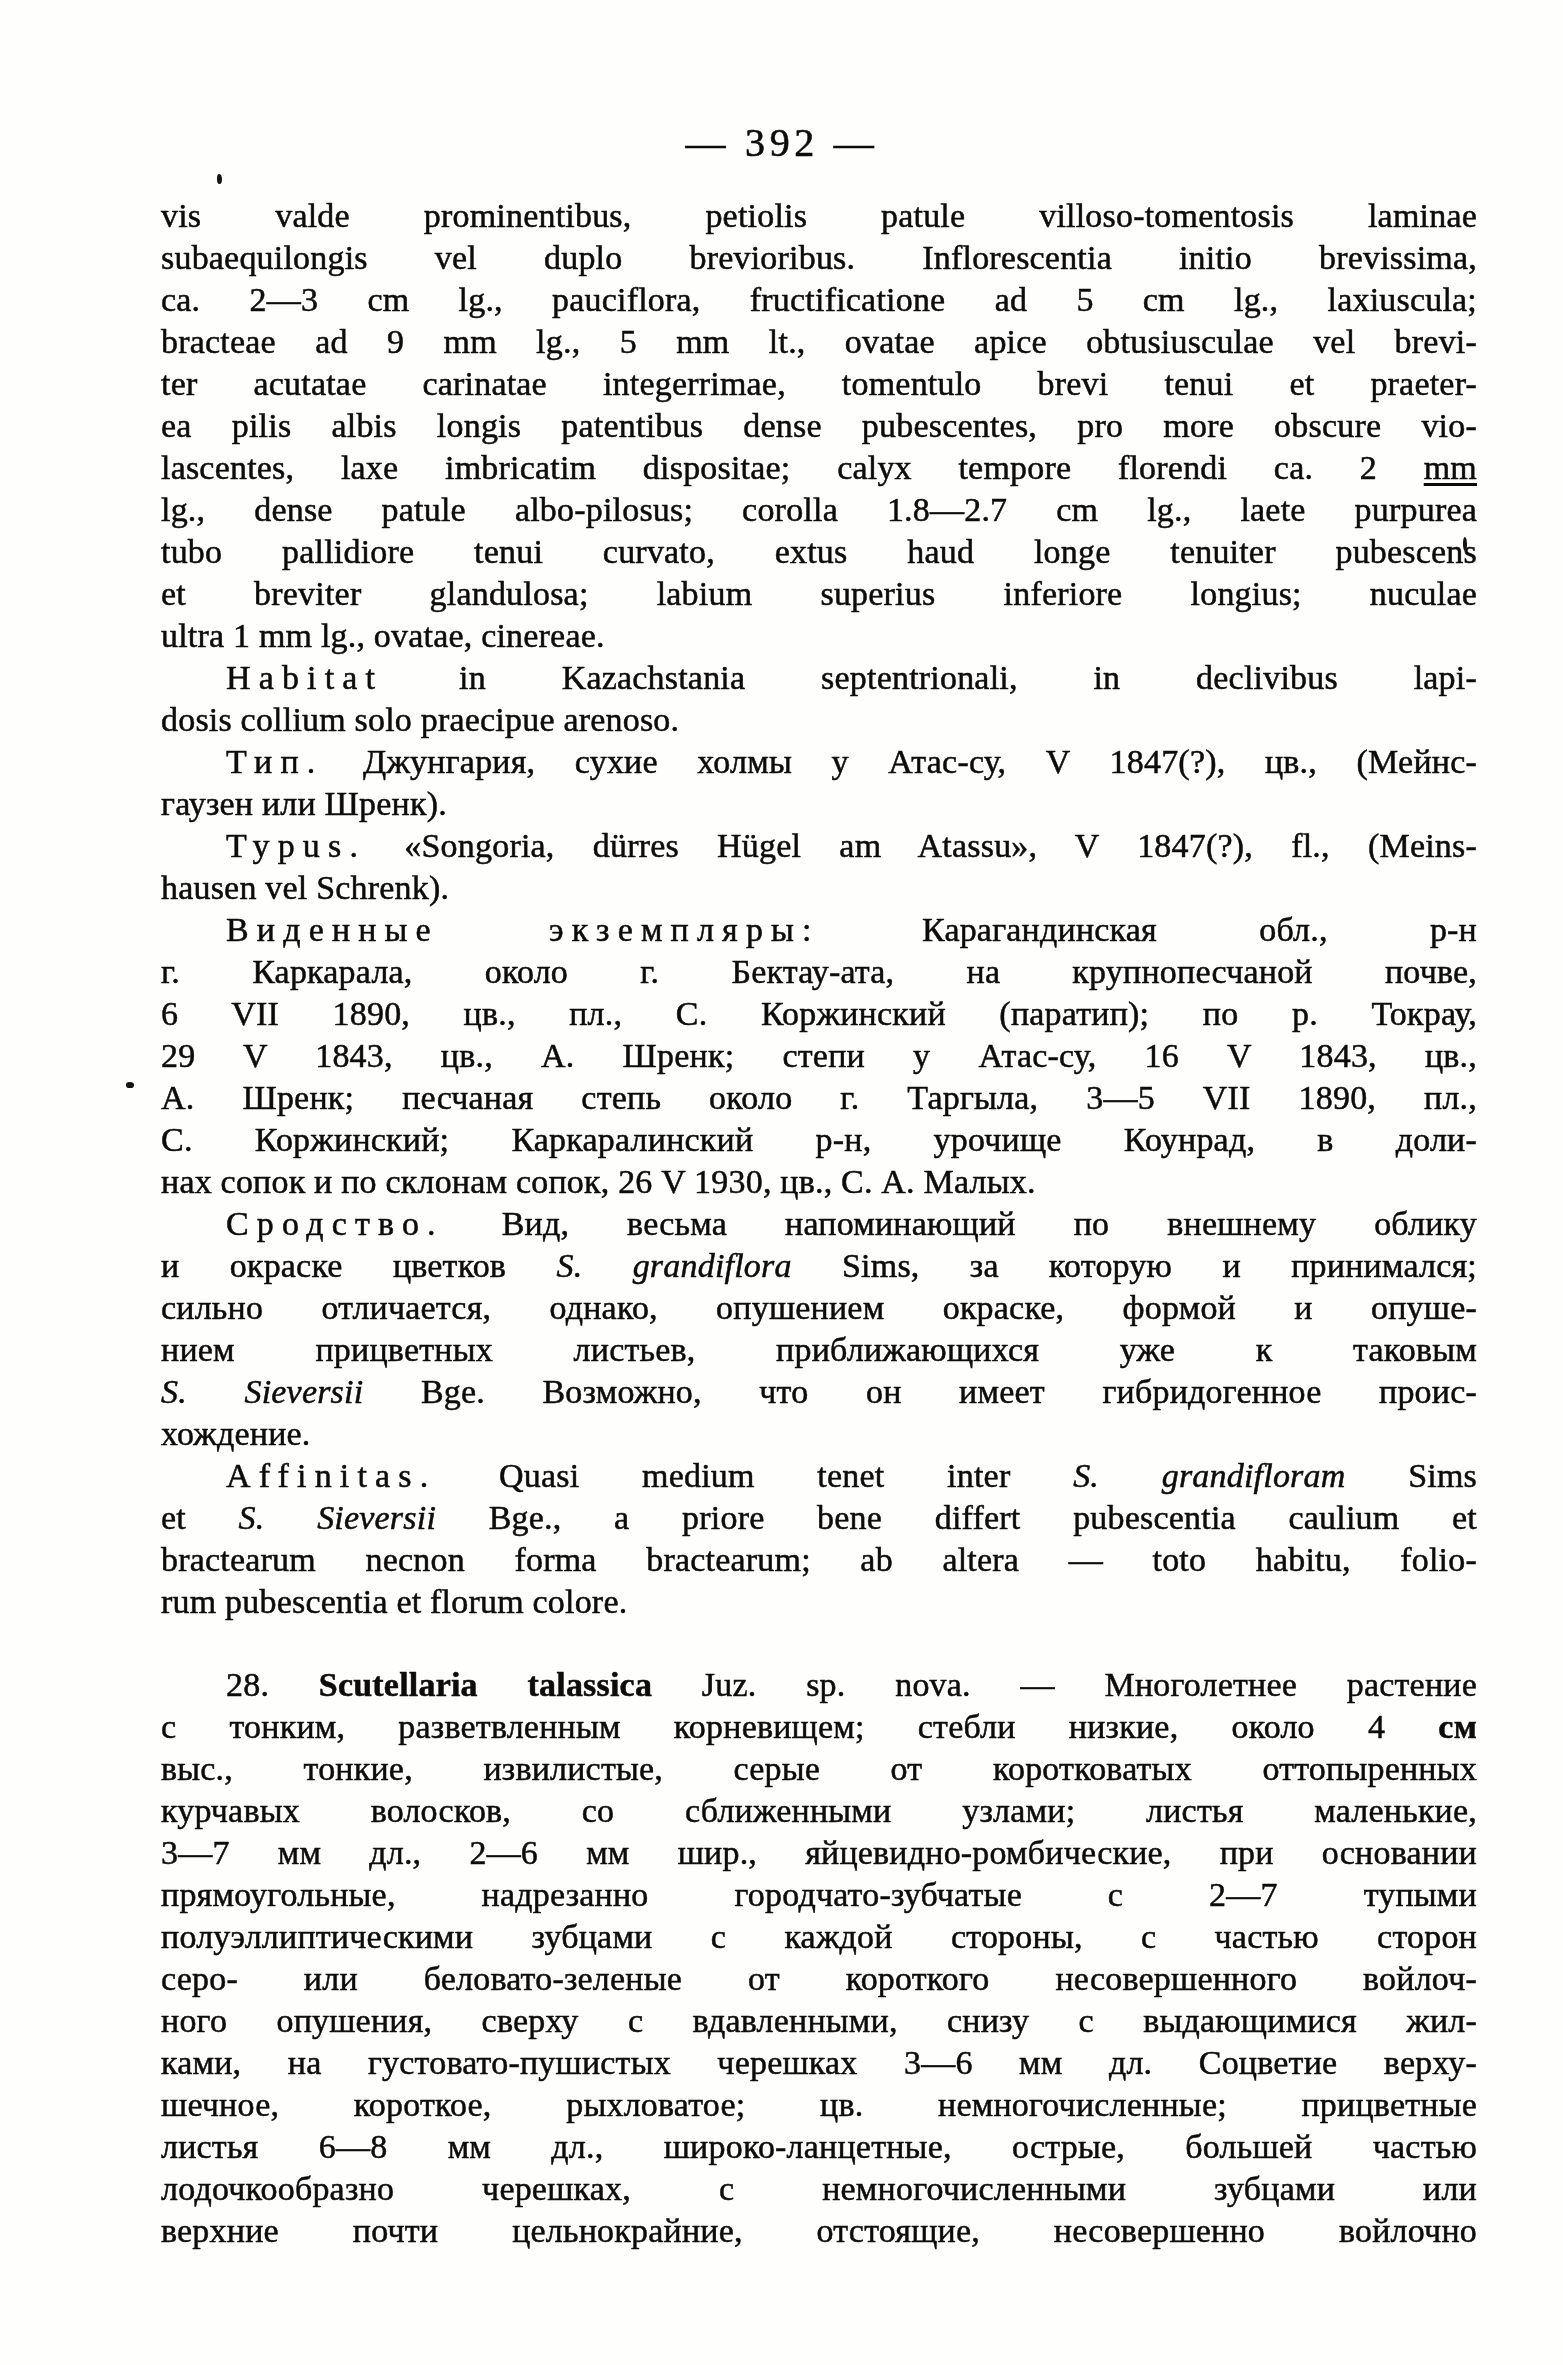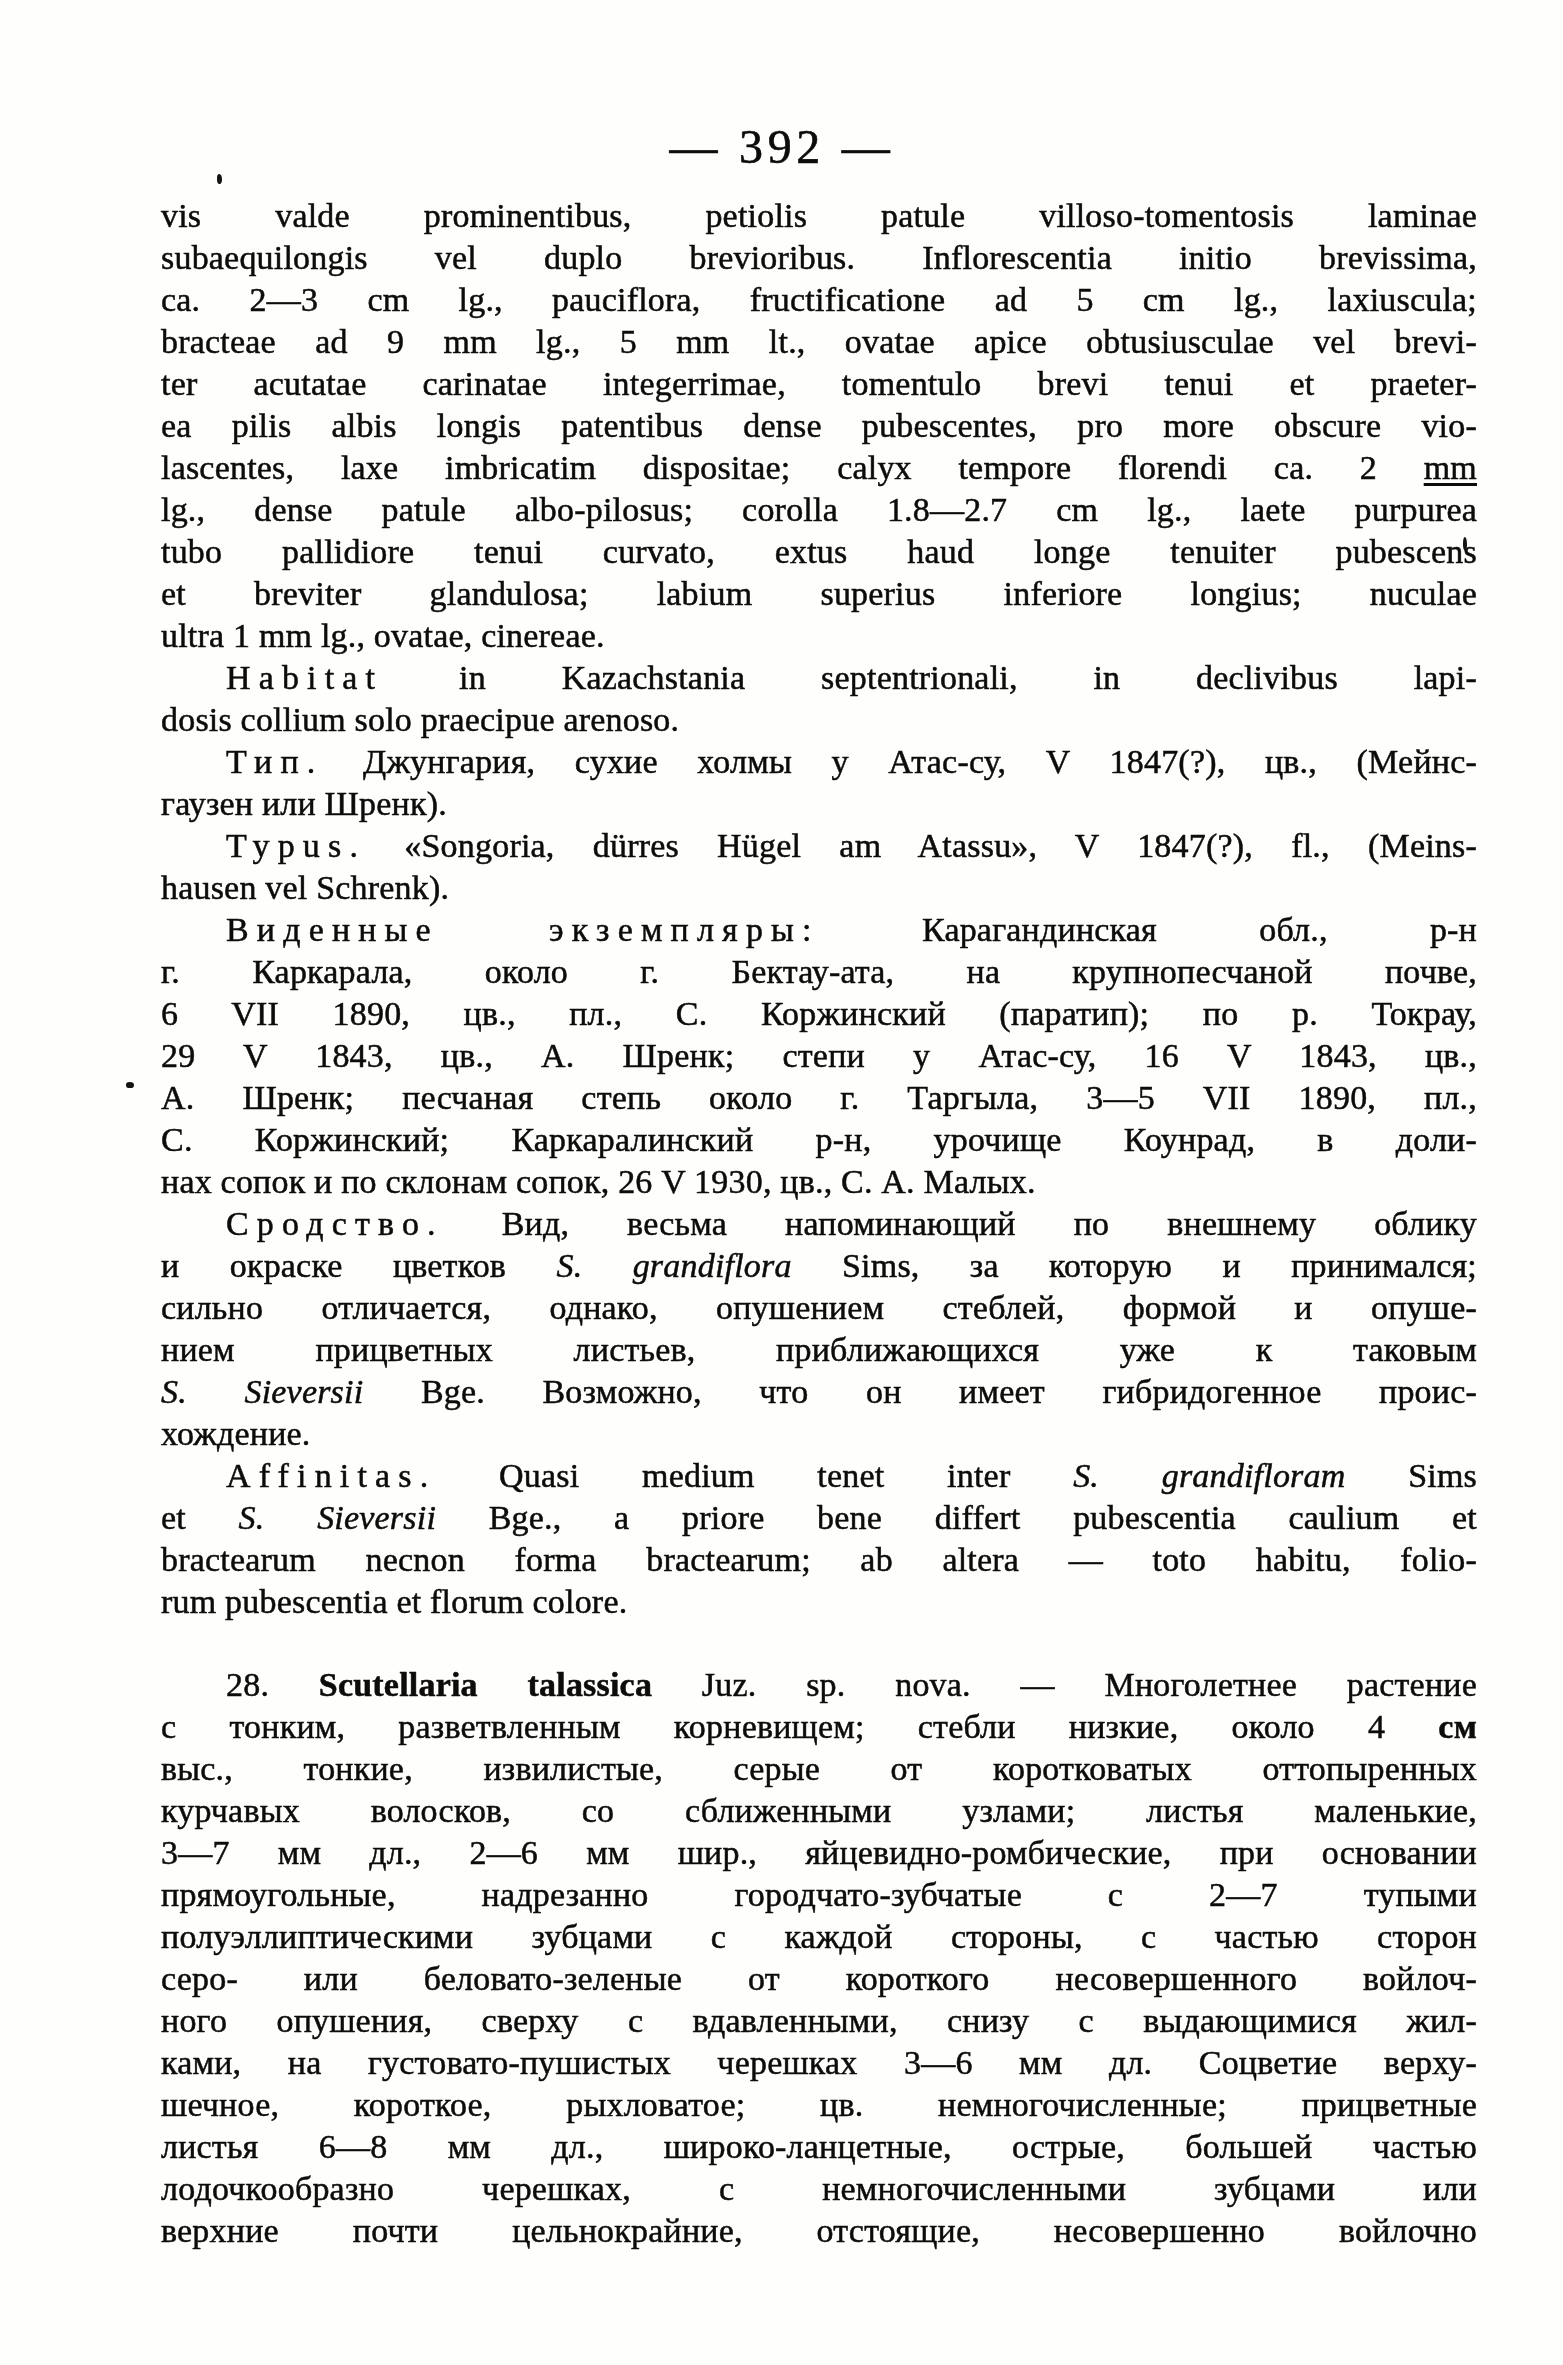--- a/index.html
+++ b/index.html
@@ -13,21 +13,21 @@
   .page {
     position: absolute; left: 0; top: 0;
     width: 1563px; height: 2379px;
     background: #fefefd;
     overflow: hidden;
   }
   .page-header {
     position: absolute;
     left: 124px; top: 119px; width: 1316px;
     text-align: center;
-    font-size: 48px;
+    font-size: 40px;
     letter-spacing: 4.7px;
     -webkit-text-stroke: 0.6px #0d0c0a;
     white-space: pre;
   }
   .text-block {
     position: absolute;
     left: 124px; top: 195px; width: 1316px;
     font-size: 34px;
     margin-left: 37px;
     -webkit-text-stroke: 0.5px #0d0c0a;
@@ -78,21 +78,21 @@
       <div class="line end"><span>hausen vel Schrenk).</span></div>
       <div class="line indent"><span class="sp">Виденные экземпляры:</span><span> Карагандинская обл., р-н</span></div>
       <div class="line"><span>г. Каркарала, около г. Бектау-ата, на крупнопесчаной почве,</span></div>
       <div class="line"><span>6 VII 1890, цв., пл., С. Коржинский (паратип); по р. Токрау,</span></div>
       <div class="line"><span>29 V 1843, цв., А. Шренк; степи у Атас-су, 16 V 1843, цв.,</span></div>
       <div class="line"><span>А. Шренк; песчаная степь около г. Таргыла, 3—5 VII 1890, пл.,</span></div>
       <div class="line"><span>С. Коржинский; Каркаралинский р-н, урочище Коунрад, в доли-</span></div>
       <div class="line end"><span>нах сопок и по склонам сопок, 26 V 1930, цв., С. А. Малых.</span></div>
       <div class="line indent"><span class="sp">Сродство.</span><span> Вид, весьма напоминающий по внешнему облику</span></div>
       <div class="line"><span>и окраске цветков </span><span class="i">S. grandiflora</span><span> Sims, за которую и принимался;</span></div>
-      <div class="line"><span>сильно отличается, однако, опушением стеблей, формой и опуше-</span></div>
+      <div class="line"><span>сильно отличается, однако, опушением окраске, формой и опуше-</span></div>
       <div class="line"><span>нием прицветных листьев, приближающихся уже к таковым</span></div>
       <div class="line"><span class="i">S. Sieversii</span><span> Bge. Возможно, что он имеет гибридогенное проис-</span></div>
       <div class="line end"><span>хождение.</span></div>
       <div class="line indent"><span class="sp">Affinitas.</span><span> Quasi medium tenet inter </span><span class="i">S. grandifloram</span><span> Sims</span></div>
       <div class="line"><span>et </span><span class="i">S. Sieversii</span><span> Bge., a priore bene differt pubescentia caulium et</span></div>
       <div class="line"><span>bractearum necnon forma bractearum; ab altera — toto habitu, folio-</span></div>
       <div class="line end"><span>rum pubescentia et florum colore.</span></div>
       <div class="line indent gap"><span>28. </span><span class="b">Scutellaria talassica</span><span> Juz. sp. nova. — Многолетнее растение</span></div>
       <div class="line"><span>с тонким, разветвленным корневищем; стебли низкие, около 4 </span><span class="b">см</span></div>
       <div class="line"><span>выс., тонкие, извилистые, серые от коротковатых оттопыренных</span></div>

